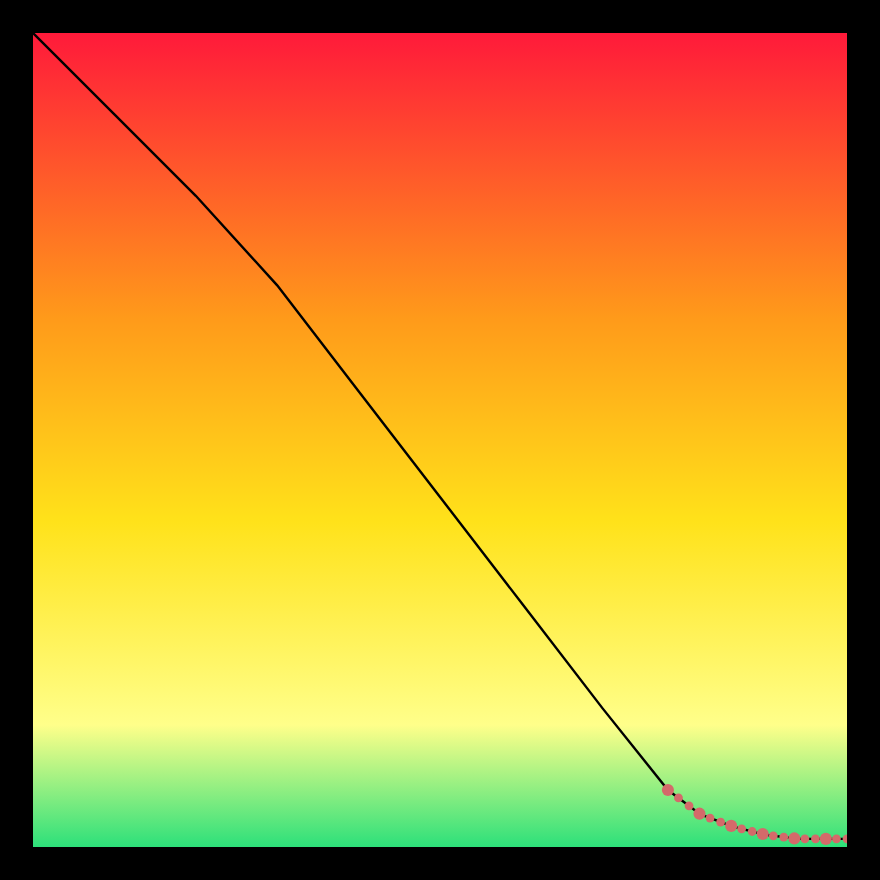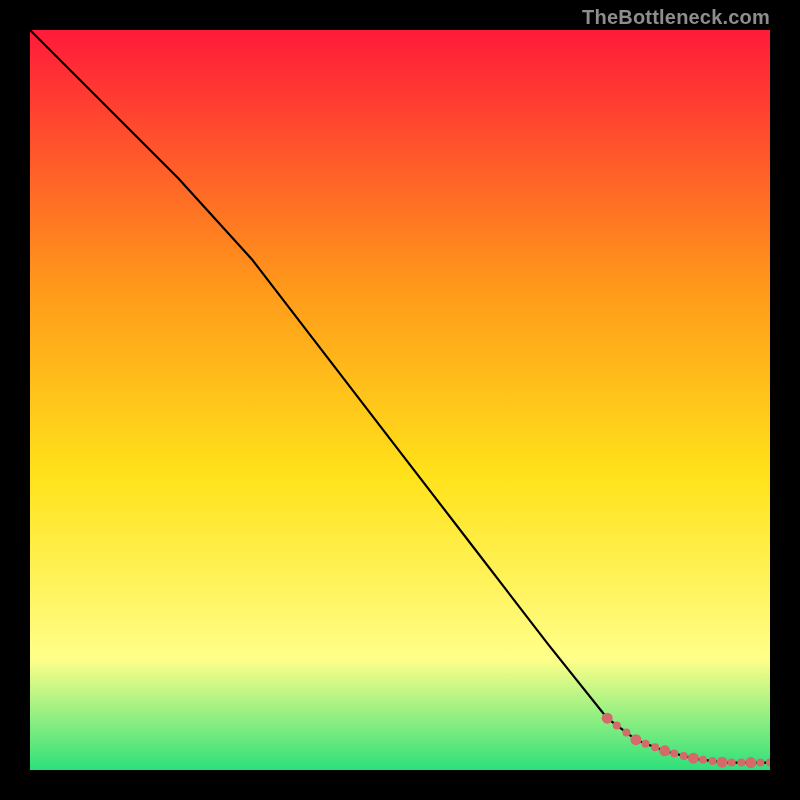--- a/index.html
+++ b/index.html
@@ -40,21 +40,20 @@
     font-size: 20px;
     font-weight: bold;
     color: #8d8d8d;
     letter-spacing: 0.2px;
   }
 </style>
 </head>
 <body>
 
 <div class="stage">
-  <div class="watermark">TheBottleneck.com</div>
 
   <div class="plot">
 
     <svg class="gradient-bg" viewBox="0 0 740 740" preserveAspectRatio="none">
       <defs>
         <linearGradient id="bg" x1="0" y1="0" x2="0" y2="1">
           <stop id="g0" offset="0%" stop-color="#ff1a3a"></stop>
           <stop id="g1" offset="35%" stop-color="#ff9a1a"></stop>
           <stop id="g2" offset="60%" stop-color="#ffe21a"></stop>
           <stop id="g3" offset="85%" stop-color="#ffff8a"></stop>

